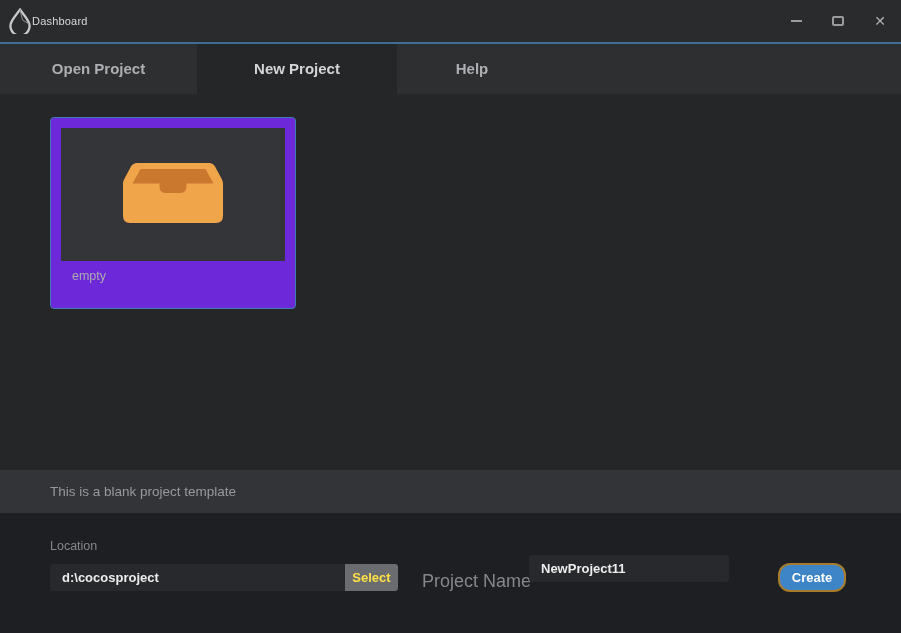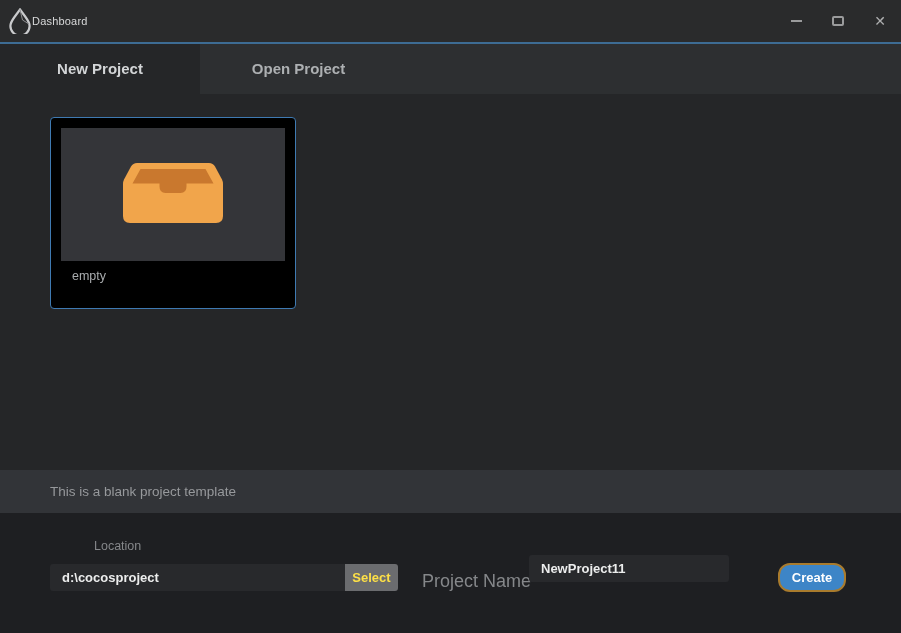--- a/index.html
+++ b/index.html
@@ -70,21 +70,21 @@
   
   .content {
     height: 376px;
     background: #252628;
     position: relative;
   }
   .template-card {
     position: absolute;
     left: 50px; top: 23px;
     width: 246px; height: 192px;
-    background: #000000;
+    background: #6d28d9;
     border: 1px solid #3f7ab2;
     border-radius: 4px;
     cursor: pointer;
   }
   .card-thumb {
     margin: 10px 10px 0 10px;
     width: 224px; height: 133px;
     background: #343539;
     display: flex; align-items: center; justify-content: center;
   }
@@ -110,21 +110,20 @@
   .footer {
     height: 122px;
     background: #1e1f22;
     position: relative;
   }
   .loc-label {
     position: absolute;
     left: 50px; top: 26px;
     font-size: 12.5px;
     color: #85878a;
-    margin-left: 44px;
   }
   .loc-input {
     position: absolute;
     left: 50px; top: 51px;
     width: 295px; height: 27px;
     background: #28292c;
     border: none; outline: none;
     border-radius: 3px 0 0 3px;
     color: #eceded;
     font-family: "Liberation Sans", sans-serif;
@@ -198,22 +197,23 @@
       </span>
     <span class="win-btn">
         <span class="close-glyph">✕</span>
       </span>
   </div>
 </div>
 
 <div class="accent-line"></div>
 
 <div class="tabbar">
+  <div class="tab t0">Open Project</div>
   <div class="tab t1 active">New Project</div>
-  <div class="tab t0">Open Project</div>
+  <div class="tab t2">Help</div>
 </div>
 
 <div class="content">
   <div class="template-card">
     <div class="card-thumb">
       <span>
         <svg width="100" height="60" viewBox="0 0 100 60">
           <path d="M14 0 H86 Q90 0 92 3.5 L99 16.5 Q100 18.5 100 21 V53 Q100 60 93 60 H7 Q0 60 0 53 V21 Q0 18.5 1 16.5 L8 3.5 Q10 0 14 0 Z" fill="#f1a54b"></path>
           <path d="M17.5 6 H82.5 L90.5 20.5 H63.5 V23.5 Q63.5 30 57.5 30 H42.5 Q36.5 30 36.5 23.5 V20.5 H9.5 Z" fill="#c9782e"></path>
         </svg>

